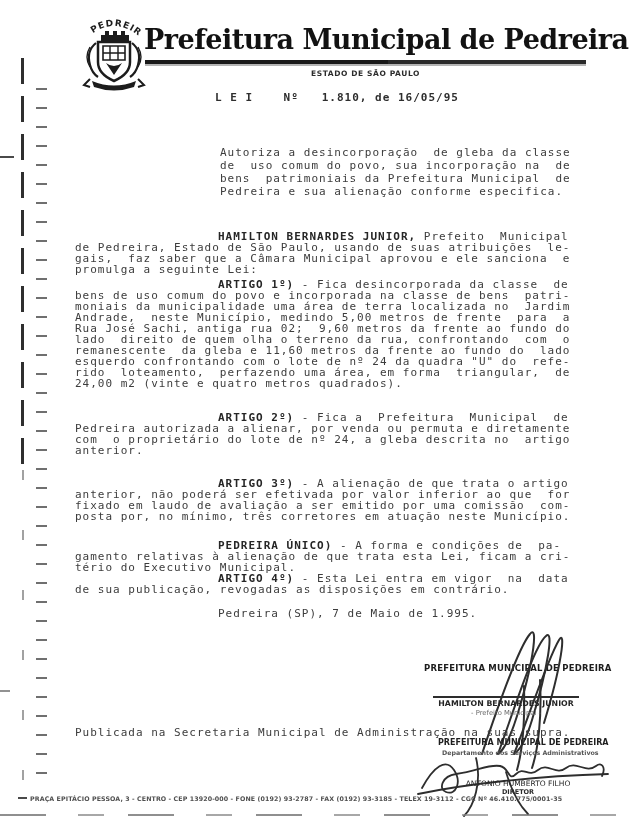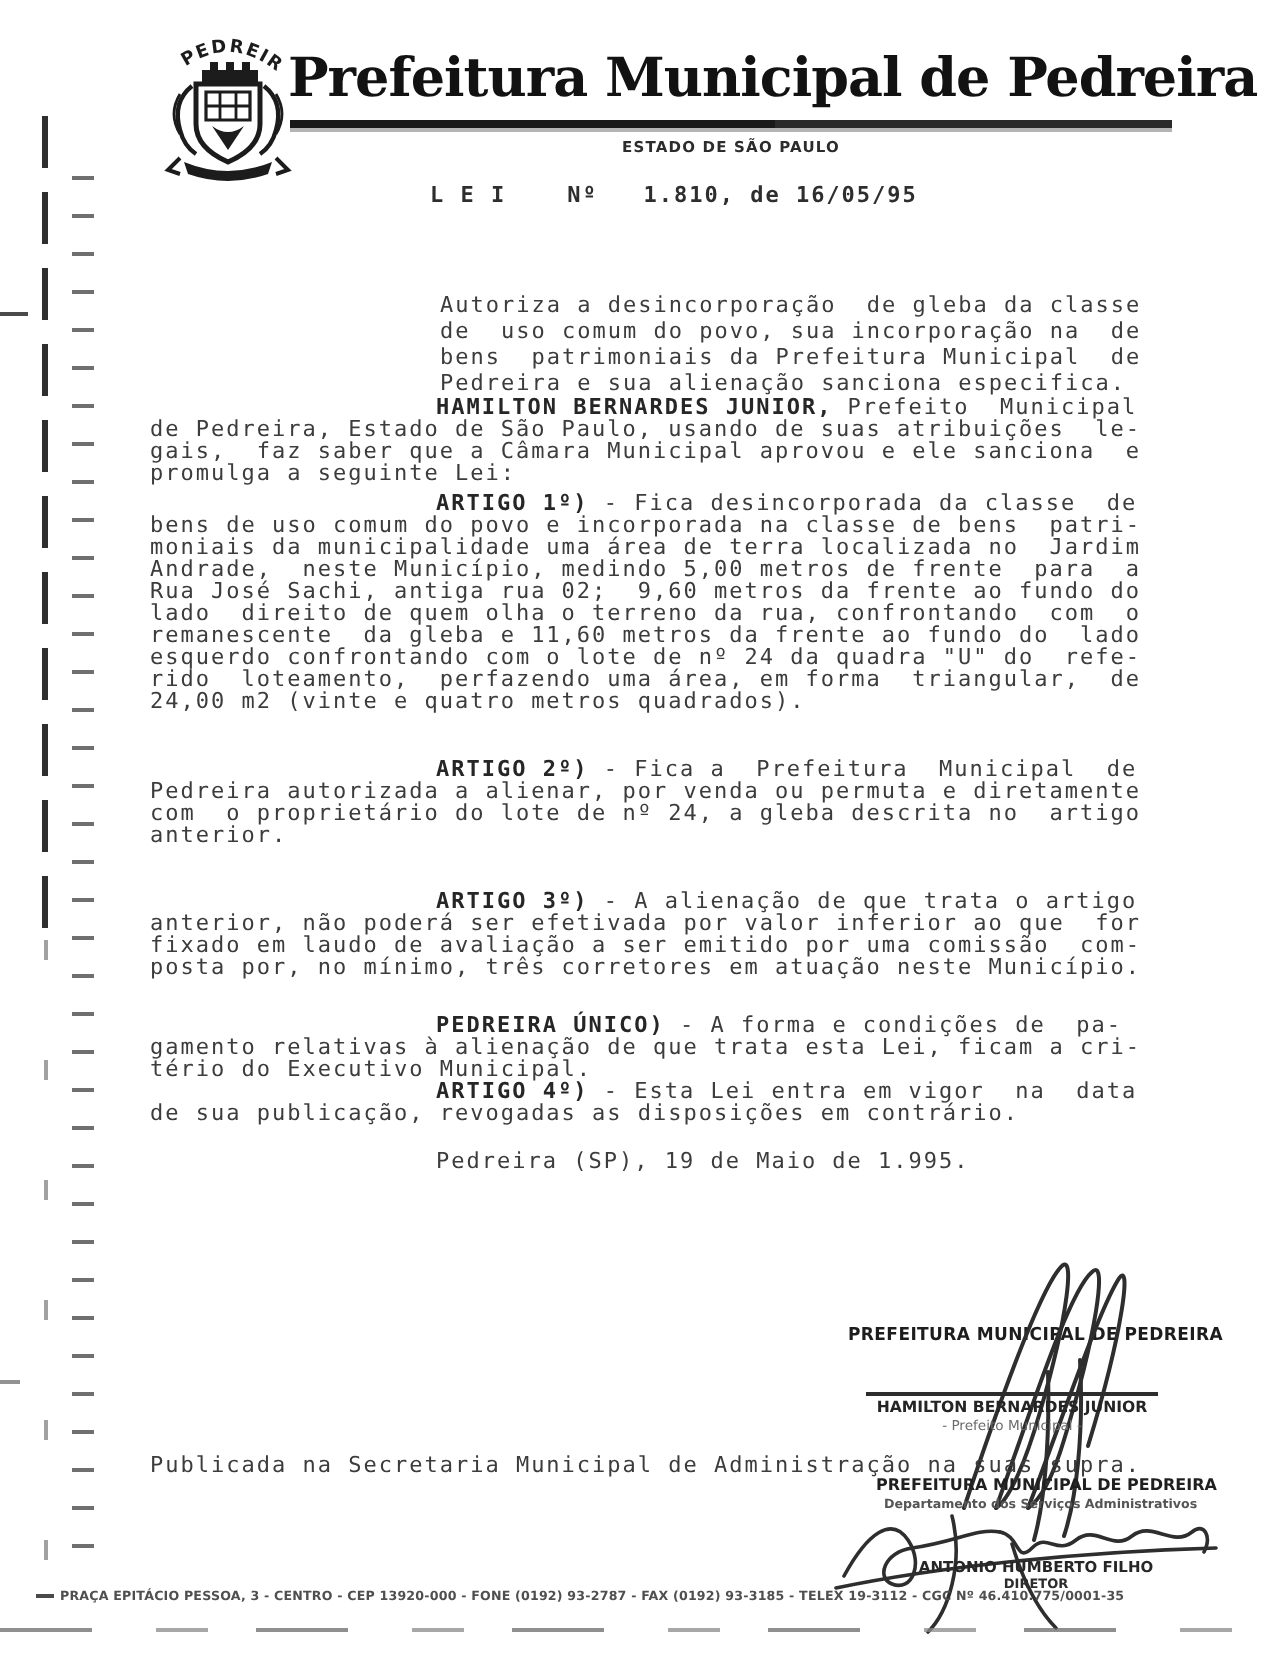--- a/index.html
+++ b/index.html
@@ -47,21 +47,21 @@
 
   
   .content {
     position:absolute; left:75px; top:92px; width:514px;
     font-size:11px; line-height:11px; letter-spacing:1px;
   }
   .typed { white-space:pre-wrap; }
   .law-line { text-indent:140px; font-weight:bold; color:#2e2e2e; }
   .ementa { margin-top:43px; margin-left:145px; width:369px; line-height:13px; }
   .para { text-indent:143px; }
-  .p-pre { }
+  .p-pre { margin-top:33px; }
   .p-a1 { margin-top:4px; }
   .p-a2 { margin-top:23px; }
   .p-a3 { margin-top:22px; }
   .p-pu { margin-top:18px; }
   .p-a4 { }
   .p-date { margin-top:13px; }
   .bold-head { font-weight:bold; color:#262626; }
 
   
   .stamp1 {
@@ -93,21 +93,21 @@
   }
   .stamp2-sub {
     position:absolute; left:442px; top:749px; width:160px;
     font-family:"DejaVu Sans","Liberation Sans",sans-serif;
     font-weight:bold; font-size:6.3px; color:#555; white-space:nowrap;
   }
   .sig2 { position:absolute; left:416px; top:748px; }
   .sig2-name {
     position:absolute; left:443px; top:779px; width:150px; text-align:center;
     font-family:"DejaVu Sans","Liberation Sans",sans-serif;
-    font-weight:bold; font-size:7.5px; color:#262626; white-space:nowrap;
+    font-weight:normal; font-size:7.5px; color:#262626; white-space:nowrap;
   }
   .sig2-role {
     position:absolute; left:443px; top:788px; width:150px; text-align:center;
     font-family:"DejaVu Sans","Liberation Sans",sans-serif;
     font-weight:bold; font-size:6.5px; color:#2c2c2c;
   }
   .footer {
     position:absolute; left:30px; top:795px; width:585px;
     font-family:"DejaVu Sans","Liberation Sans",sans-serif;
     font-weight:bold; font-size:6.3px; color:#4f4f4f; white-space:nowrap;
@@ -158,21 +158,21 @@
   <div class="title">Prefeitura Municipal de Pedreira</div>
   <div class="title-rule"></div>
   <div class="subtitle">ESTADO DE SÃO PAULO</div>
 
   <div class="content">
     <div class="typed law-line">L E I    Nº   1.810, de 16/05/95</div>
 
     <div class="typed ementa">Autoriza a desincorporação  de gleba da classe
 de  uso comum do povo, sua incorporação na  de
 bens  patrimoniais da Prefeitura Municipal  de
-Pedreira e sua alienação sanciona especifica.</div>
+Pedreira e sua alienação conforme especifica.</div>
 
     <p class="typed para p-pre"><span class="bold-head">HAMILTON BERNARDES JUNIOR,</span><span> Prefeito  Municipal
 de Pedreira, Estado de São Paulo, usando de suas atribuições  le-
 gais,  faz saber que a Câmara Municipal aprovou e ele sanciona  e
 promulga a seguinte Lei:</span></p>
 
     <p class="typed para p-a1"><span class="bold-head">ARTIGO 1º)</span><span> - Fica desincorporada da classe  de
 bens de uso comum do povo e incorporada na classe de bens  patri-
 moniais da municipalidade uma área de terra localizada no  Jardim
 Andrade,  neste Município, medindo 5,00 metros de frente  para  a
@@ -193,21 +193,21 @@
 fixado em laudo de avaliação a ser emitido por uma comissão  com-
 posta por, no mínimo, três corretores em atuação neste Município.</span></p>
 
     <p class="typed para p-pu"><span class="bold-head">PEDREIRA ÚNICO)</span><span> - A forma e condições de  pa-
 gamento relativas à alienação de que trata esta Lei, ficam a cri-
 tério do Executivo Municipal.</span></p>
 
     <p class="typed para p-a4"><span class="bold-head">ARTIGO 4º)</span><span> - Esta Lei entra em vigor  na  data
 de sua publicação, revogadas as disposições em contrário.</span></p>
 
-    <p class="typed para p-date">Pedreira (SP), 19 de Maio de 1.995.</p>
+    <p class="typed para p-date">Pedreira (SP), 7 de Maio de 1.995.</p>
   </div>
 
   <div class="stamp1">PREFEITURA MUNICIPAL DE PEDREIRA</div>
   <div class="sig1">
     <svg width="126" height="146" viewBox="0 0 126 146">
       <g fill="none" stroke="#2e2e2e" stroke-width="2" stroke-linecap="round">
         <path d="M20,128 C32,92 56,22 68,8 C76,-2 72,32 58,80 C50,108 42,124 36,128"></path>
         <path d="M36,128 C52,84 72,20 84,10 C92,2 86,42 70,94 C64,114 58,124 52,128"></path>
         <path d="M52,128 C64,98 86,32 97,14 C104,2 100,38 82,97"></path>
         <path d="M62,60 C63,96 60,126 55,144"></path>

